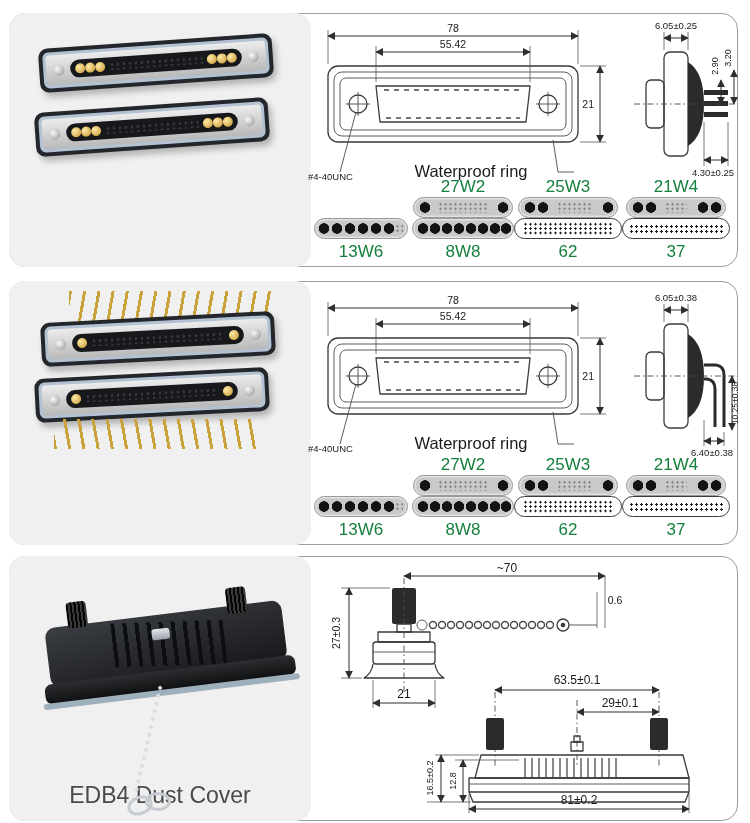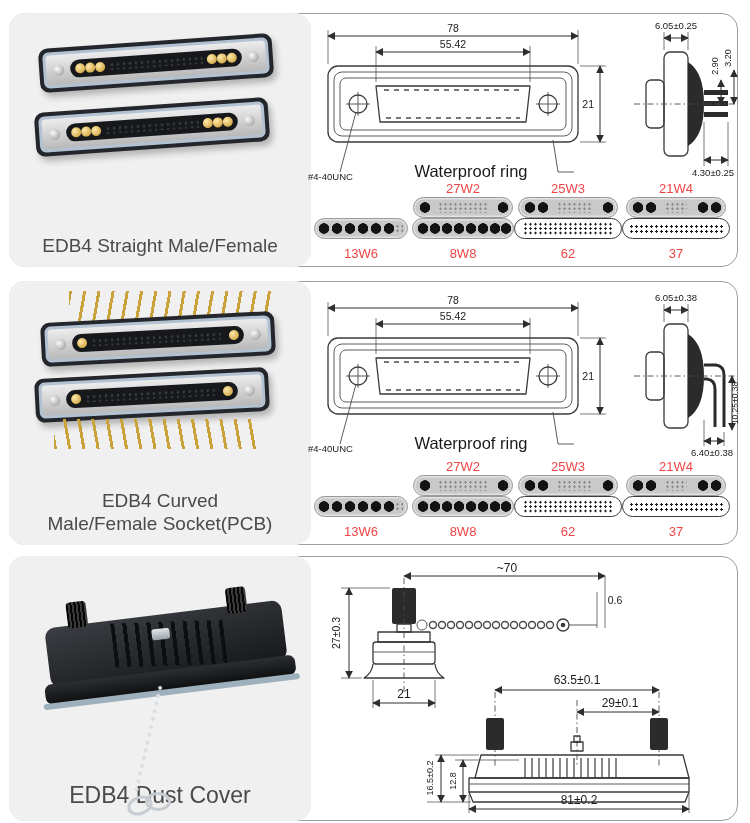--- a/index.html
+++ b/index.html
@@ -68,21 +68,21 @@
   .teeth{fill:none;stroke:#4a4a4a;stroke-width:1.6;stroke-dasharray:5 5;}
   .blk{fill:#2b2b2b;stroke:none;}
 
   
   .variants{
     position:absolute;left:300px;right:7px;bottom:4px;height:84px;
     display:grid;grid-template-columns:repeat(4,1fr);grid-template-rows:40px 42px;
   }
   .vcell{display:flex;flex-direction:column;align-items:center;justify-content:flex-end;gap:2px;}
   .vcell.bot{justify-content:space-between;}
-  .vlabel{font-size:13px;color:#ef4444;line-height:1;}
+  .vlabel{font-size:17px;color:#15803d;line-height:1;}
   .pill{
     height:21px;border-radius:10.5px;border:1px solid #9a9a9a;background-color:#c9c9c9;
     box-sizing:border-box;display:flex;box-shadow:inset 0 0 0 1.5px #e2e2e2;
     background-repeat:no-repeat;flex:none;
   }
   .tex{flex:1;align-self:center;height:11px;background-image:radial-gradient(#898989 1px,transparent 1.35px);background-size:5px 4.5px;}
   .p27w2{width:100px;background-image:radial-gradient(circle at 11px 50%,#131313 5px,transparent 5.5px),radial-gradient(circle at 89px 50%,#131313 5px,transparent 5.5px);}
   .p27w2 .tex{margin:0 24px;}
   .p25w3{width:100px;background-image:radial-gradient(circle at 11px 50%,#131313 5px,transparent 5.5px),radial-gradient(circle at 24px 50%,#131313 5px,transparent 5.5px),radial-gradient(circle at 89px 50%,#131313 5px,transparent 5.5px);}
   .p25w3 .tex{margin:0 24px 0 38px;}
@@ -132,21 +132,20 @@
               <span class="gold"></span>
               <span class="gold"></span>
               <span class="gold"></span>
             </span>
             <span class="scrhead"></span>
           </div>
         </div>
       </div>
     </div>
     <div class="caption">
-      <div>EDB4 Straight Male/Female</div>
     </div>
   </div>
 
   <svg class="fig" style="left:296px;top:6px;" width="318" height="168" viewBox="0 0 318 168">
     <defs>
         <marker id="a1" viewBox="0 0 10 10" refX="9" refY="5" markerWidth="8" markerHeight="8" orient="auto-start-reverse">
           <path d="M0,0L10,5L0,10z" fill="#2e2e2e"></path>
         </marker>
       </defs>
     <line class="ext" x1="22" y1="44" x2="22" y2="10"></line>
@@ -276,24 +275,20 @@
             <span class="insert">
               <span class="gold"></span>
               <span class="holefield"></span>
               <span class="gold"></span>
             </span>
             <span class="scrhead"></span>
           </div>
         </div>
       </div>
       <div class="pinrow" style="left:45px;top:138px;transform:scaleY(-1);"></div>
-    </div>
-    <div class="caption">
-      <div>EDB4 Curved</div>
-      <div>Male/Female Socket(PCB)</div>
     </div>
   </div>
 
   <svg class="fig" style="left:296px;top:10px;" width="318" height="168" viewBox="0 0 318 168">
     <defs>
         <marker id="a3" viewBox="0 0 10 10" refX="9" refY="5" markerWidth="8" markerHeight="8" orient="auto-start-reverse">
           <path d="M0,0L10,5L0,10z" fill="#2e2e2e"></path>
         </marker>
       </defs>
     <line class="ext" x1="22" y1="44" x2="22" y2="10"></line>

